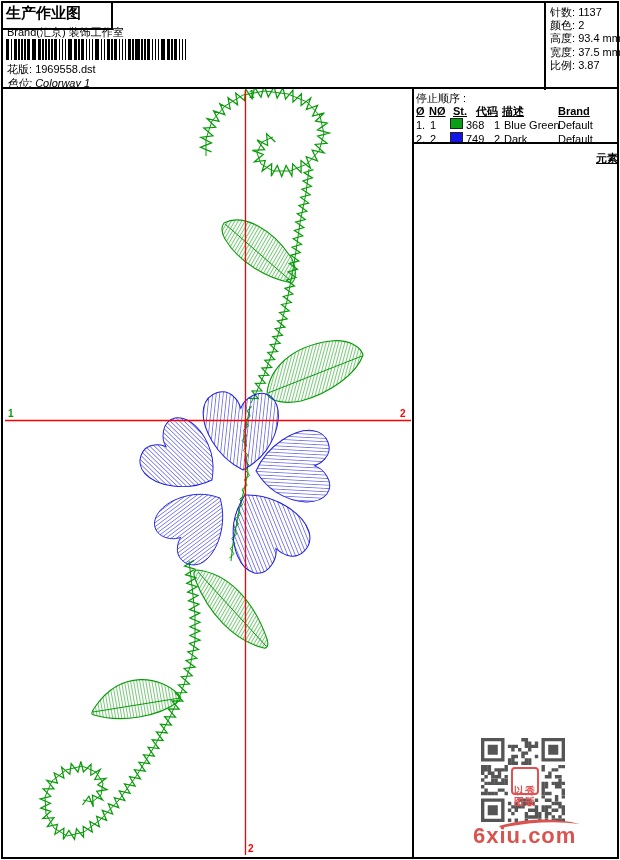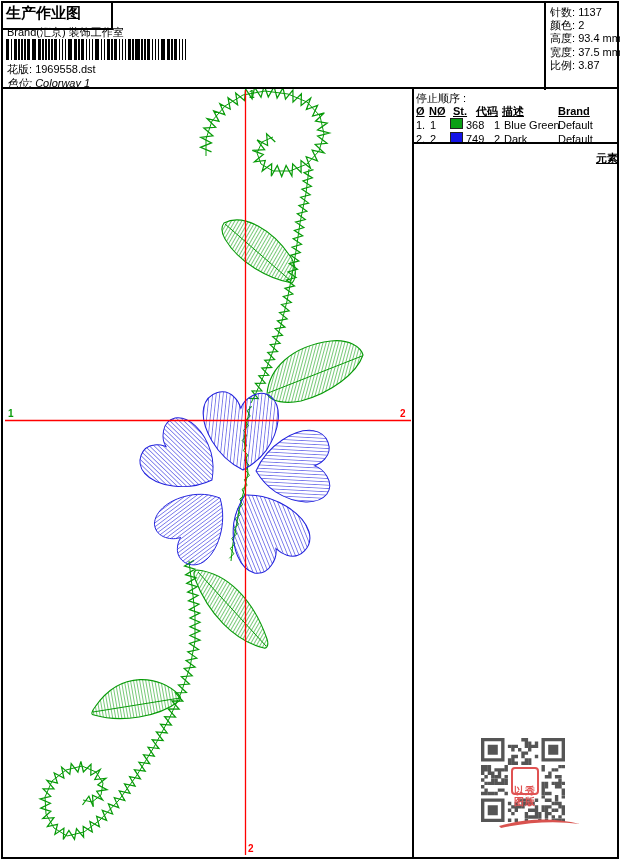--- a/index.html
+++ b/index.html
@@ -216,14 +216,15 @@
 
     <svg id="qr-wrap" width="84" height="84" viewBox="0 0 84 84">
       <g id="qr-g">
           <path d="M40.3,0.0h3.4v3.4h-3.4zM43.7,0.0h3.4v3.4h-3.4zM43.7,3.4h3.4v3.4h-3.4zM47.0,3.4h3.4v3.4h-3.4zM53.8,3.4h3.4v3.4h-3.4zM26.9,6.7h3.4v3.4h-3.4zM30.2,6.7h3.4v3.4h-3.4zM33.6,6.7h3.4v3.4h-3.4zM43.7,6.7h3.4v3.4h-3.4zM47.0,6.7h3.4v3.4h-3.4zM50.4,6.7h3.4v3.4h-3.4zM53.8,6.7h3.4v3.4h-3.4zM30.2,10.1h3.4v3.4h-3.4zM37.0,10.1h3.4v3.4h-3.4zM47.0,10.1h3.4v3.4h-3.4zM40.3,13.4h3.4v3.4h-3.4zM43.7,13.4h3.4v3.4h-3.4zM30.2,16.8h3.4v3.4h-3.4zM33.6,16.8h3.4v3.4h-3.4zM40.3,16.8h3.4v3.4h-3.4zM53.8,16.8h3.4v3.4h-3.4zM26.9,20.2h3.4v3.4h-3.4zM30.2,20.2h3.4v3.4h-3.4zM43.7,20.2h3.4v3.4h-3.4zM47.0,20.2h3.4v3.4h-3.4zM26.9,23.5h3.4v3.4h-3.4zM30.2,23.5h3.4v3.4h-3.4zM33.6,23.5h3.4v3.4h-3.4zM40.3,23.5h3.4v3.4h-3.4zM43.7,23.5h3.4v3.4h-3.4zM47.0,23.5h3.4v3.4h-3.4zM0.0,26.9h3.4v3.4h-3.4zM3.4,26.9h3.4v3.4h-3.4zM6.7,26.9h3.4v3.4h-3.4zM23.5,26.9h3.4v3.4h-3.4zM60.5,26.9h3.4v3.4h-3.4zM77.3,26.9h3.4v3.4h-3.4zM80.6,26.9h3.4v3.4h-3.4zM0.0,30.2h3.4v3.4h-3.4zM3.4,30.2h3.4v3.4h-3.4zM6.7,30.2h3.4v3.4h-3.4zM13.4,30.2h3.4v3.4h-3.4zM16.8,30.2h3.4v3.4h-3.4zM20.2,30.2h3.4v3.4h-3.4zM23.5,30.2h3.4v3.4h-3.4zM60.5,30.2h3.4v3.4h-3.4zM70.6,30.2h3.4v3.4h-3.4zM73.9,30.2h3.4v3.4h-3.4zM0.0,33.6h3.4v3.4h-3.4zM6.7,33.6h3.4v3.4h-3.4zM10.1,33.6h3.4v3.4h-3.4zM16.8,33.6h3.4v3.4h-3.4zM67.2,33.6h3.4v3.4h-3.4zM3.4,37.0h3.4v3.4h-3.4zM10.1,37.0h3.4v3.4h-3.4zM13.4,37.0h3.4v3.4h-3.4zM16.8,37.0h3.4v3.4h-3.4zM23.5,37.0h3.4v3.4h-3.4zM63.8,37.0h3.4v3.4h-3.4zM67.2,37.0h3.4v3.4h-3.4zM73.9,37.0h3.4v3.4h-3.4zM77.3,37.0h3.4v3.4h-3.4zM0.0,40.3h3.4v3.4h-3.4zM10.1,40.3h3.4v3.4h-3.4zM13.4,40.3h3.4v3.4h-3.4zM20.2,40.3h3.4v3.4h-3.4zM23.5,40.3h3.4v3.4h-3.4zM77.3,40.3h3.4v3.4h-3.4zM3.4,43.7h3.4v3.4h-3.4zM6.7,43.7h3.4v3.4h-3.4zM10.1,43.7h3.4v3.4h-3.4zM13.4,43.7h3.4v3.4h-3.4zM16.8,43.7h3.4v3.4h-3.4zM20.2,43.7h3.4v3.4h-3.4zM23.5,43.7h3.4v3.4h-3.4zM60.5,43.7h3.4v3.4h-3.4zM63.8,43.7h3.4v3.4h-3.4zM70.6,43.7h3.4v3.4h-3.4zM73.9,43.7h3.4v3.4h-3.4zM77.3,43.7h3.4v3.4h-3.4zM80.6,43.7h3.4v3.4h-3.4zM0.0,47.0h3.4v3.4h-3.4zM60.5,47.0h3.4v3.4h-3.4zM63.8,47.0h3.4v3.4h-3.4zM73.9,47.0h3.4v3.4h-3.4zM77.3,47.0h3.4v3.4h-3.4zM3.4,50.4h3.4v3.4h-3.4zM16.8,50.4h3.4v3.4h-3.4zM20.2,50.4h3.4v3.4h-3.4zM60.5,50.4h3.4v3.4h-3.4zM80.6,50.4h3.4v3.4h-3.4zM0.0,53.8h3.4v3.4h-3.4zM3.4,53.8h3.4v3.4h-3.4zM6.7,53.8h3.4v3.4h-3.4zM10.1,53.8h3.4v3.4h-3.4zM13.4,53.8h3.4v3.4h-3.4zM23.5,53.8h3.4v3.4h-3.4zM60.5,53.8h3.4v3.4h-3.4zM63.8,53.8h3.4v3.4h-3.4zM67.2,53.8h3.4v3.4h-3.4zM80.6,53.8h3.4v3.4h-3.4zM60.5,57.1h3.4v3.4h-3.4zM73.9,57.1h3.4v3.4h-3.4zM80.6,57.1h3.4v3.4h-3.4zM37.0,60.5h3.4v3.4h-3.4zM40.3,60.5h3.4v3.4h-3.4zM43.7,60.5h3.4v3.4h-3.4zM47.0,60.5h3.4v3.4h-3.4zM53.8,60.5h3.4v3.4h-3.4zM63.8,60.5h3.4v3.4h-3.4zM67.2,60.5h3.4v3.4h-3.4zM73.9,60.5h3.4v3.4h-3.4zM26.9,63.8h3.4v3.4h-3.4zM33.6,63.8h3.4v3.4h-3.4zM40.3,63.8h3.4v3.4h-3.4zM43.7,63.8h3.4v3.4h-3.4zM47.0,63.8h3.4v3.4h-3.4zM50.4,63.8h3.4v3.4h-3.4zM70.6,63.8h3.4v3.4h-3.4zM73.9,63.8h3.4v3.4h-3.4zM77.3,63.8h3.4v3.4h-3.4zM30.2,67.2h3.4v3.4h-3.4zM33.6,67.2h3.4v3.4h-3.4zM37.0,67.2h3.4v3.4h-3.4zM40.3,67.2h3.4v3.4h-3.4zM53.8,67.2h3.4v3.4h-3.4zM60.5,67.2h3.4v3.4h-3.4zM63.8,67.2h3.4v3.4h-3.4zM67.2,67.2h3.4v3.4h-3.4zM77.3,67.2h3.4v3.4h-3.4zM80.6,67.2h3.4v3.4h-3.4zM26.9,70.6h3.4v3.4h-3.4zM33.6,70.6h3.4v3.4h-3.4zM47.0,70.6h3.4v3.4h-3.4zM50.4,70.6h3.4v3.4h-3.4zM53.8,70.6h3.4v3.4h-3.4zM60.5,70.6h3.4v3.4h-3.4zM63.8,70.6h3.4v3.4h-3.4zM70.6,70.6h3.4v3.4h-3.4zM73.9,70.6h3.4v3.4h-3.4zM80.6,70.6h3.4v3.4h-3.4zM30.2,73.9h3.4v3.4h-3.4zM43.7,73.9h3.4v3.4h-3.4zM53.8,73.9h3.4v3.4h-3.4zM57.1,73.9h3.4v3.4h-3.4zM63.8,73.9h3.4v3.4h-3.4zM67.2,73.9h3.4v3.4h-3.4zM80.6,73.9h3.4v3.4h-3.4zM43.7,77.3h3.4v3.4h-3.4zM47.0,77.3h3.4v3.4h-3.4zM50.4,77.3h3.4v3.4h-3.4zM53.8,77.3h3.4v3.4h-3.4zM57.1,77.3h3.4v3.4h-3.4zM63.8,77.3h3.4v3.4h-3.4zM70.6,77.3h3.4v3.4h-3.4zM77.3,77.3h3.4v3.4h-3.4zM26.9,80.6h3.4v3.4h-3.4zM33.6,80.6h3.4v3.4h-3.4zM43.7,80.6h3.4v3.4h-3.4zM57.1,80.6h3.4v3.4h-3.4zM63.8,80.6h3.4v3.4h-3.4zM70.6,80.6h3.4v3.4h-3.4zM73.9,80.6h3.4v3.4h-3.4zM77.3,80.6h3.4v3.4h-3.4zM80.6,80.6h3.4v3.4h-3.4zM0,0h23.52v23.52h-23.52z M3.36,3.36h16.8v16.8h-16.8zM6.72,6.72h10.08v10.08h-10.08zM60.48,0h23.52v23.52h-23.52z M63.839999999999996,3.36h16.8v16.8h-16.8zM67.2,6.72h10.08v10.08h-10.08zM0,60.48h23.52v23.52h-23.52z M3.36,63.839999999999996h16.8v16.8h-16.8zM6.72,67.2h10.08v10.08h-10.08z" fill="#555555" fill-rule="evenodd"></path>
         </g>
     </svg>
     <div id="qr-logo">以秀图版</div>
     <svg id="swoosh" width="115" height="18" viewBox="0 0 115 18">
       <path d="M26,13 Q67,1 107,11 Q70,6 28,15 Z" style="fill:var(--wm)"></path>
     </svg>
+    <div id="sixiu">6xiu.com</div>
   </div>
 </div>
 
 </body></html>

